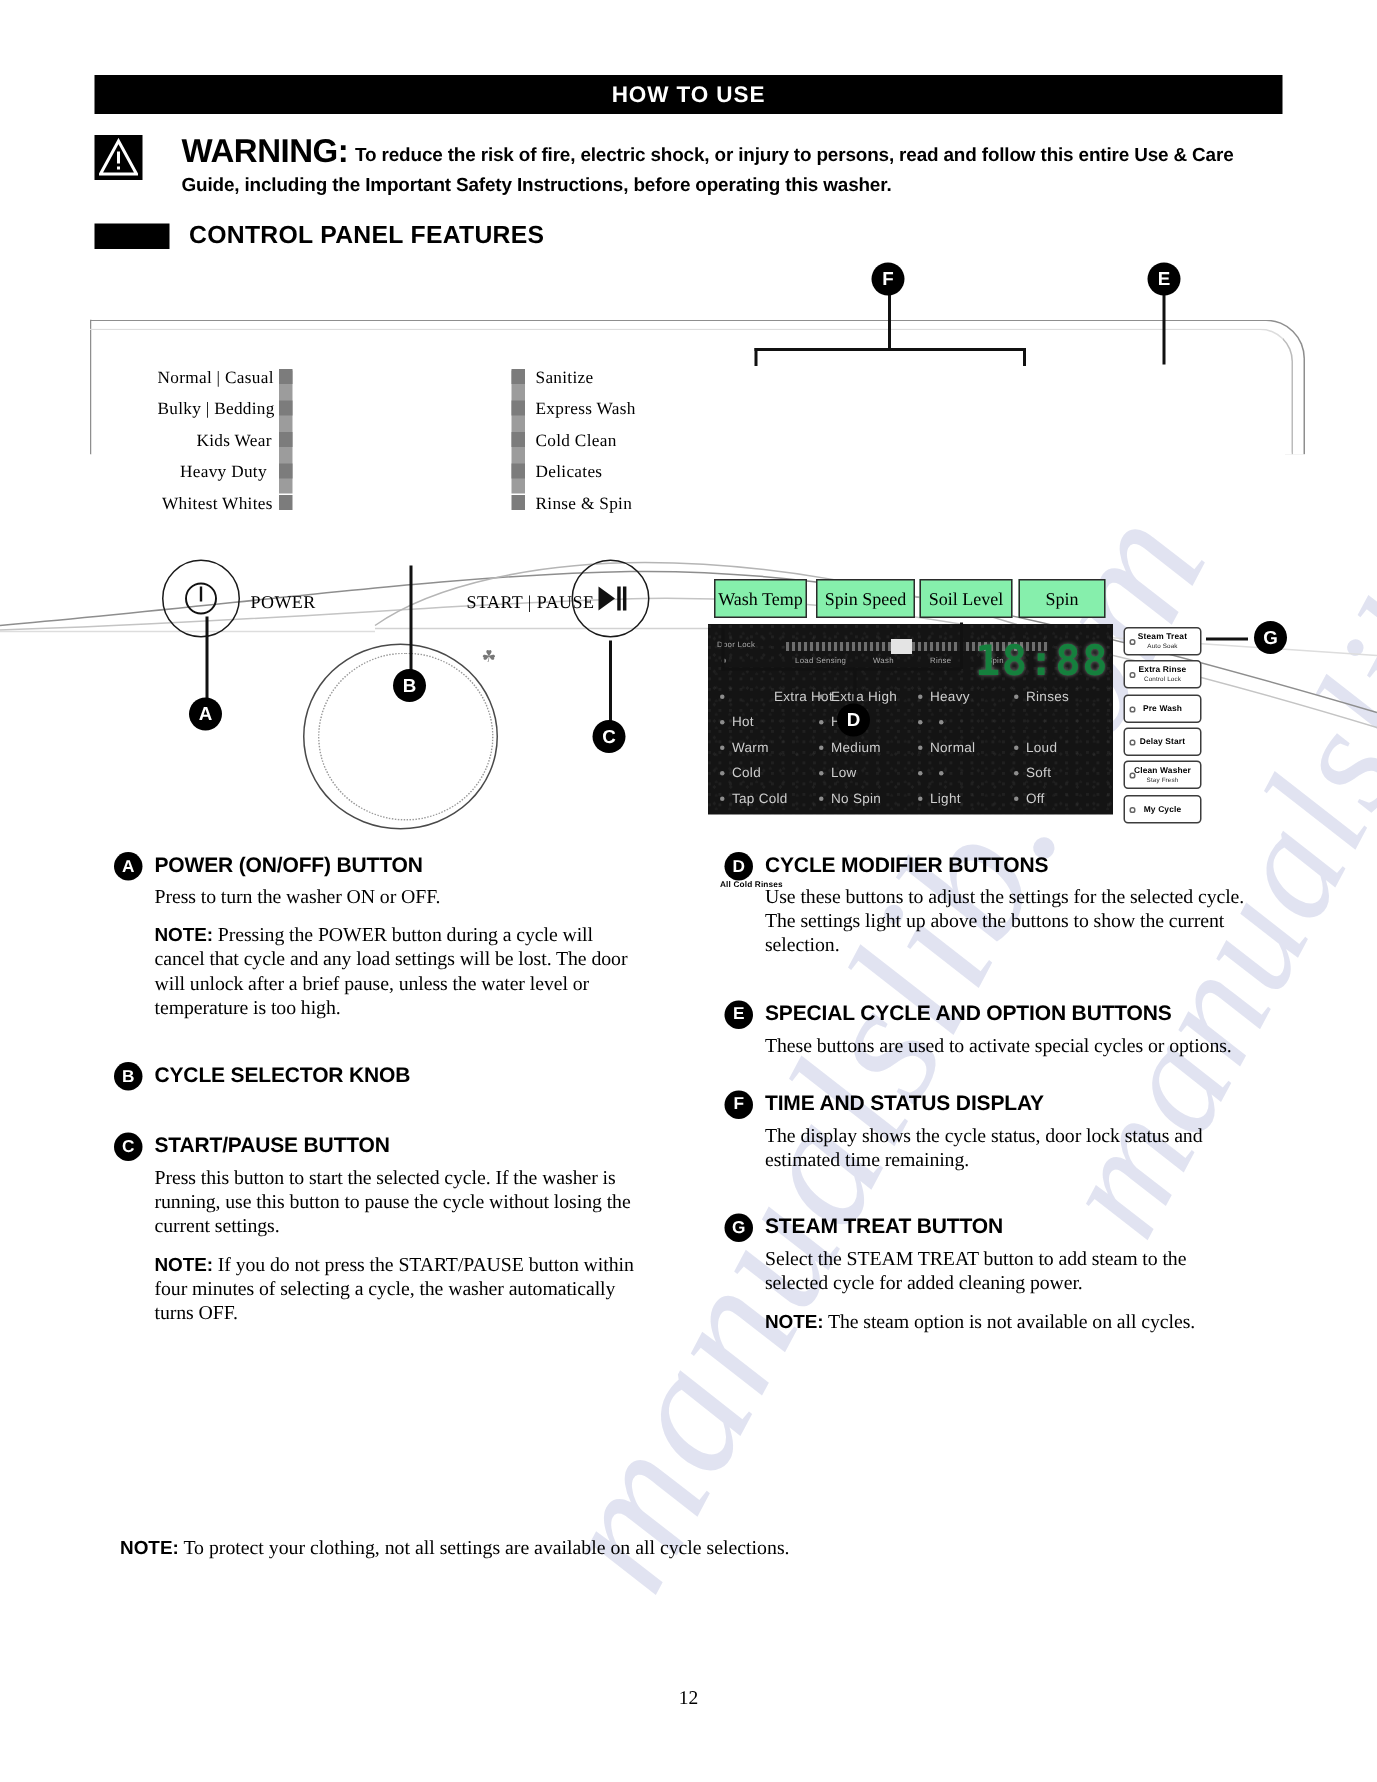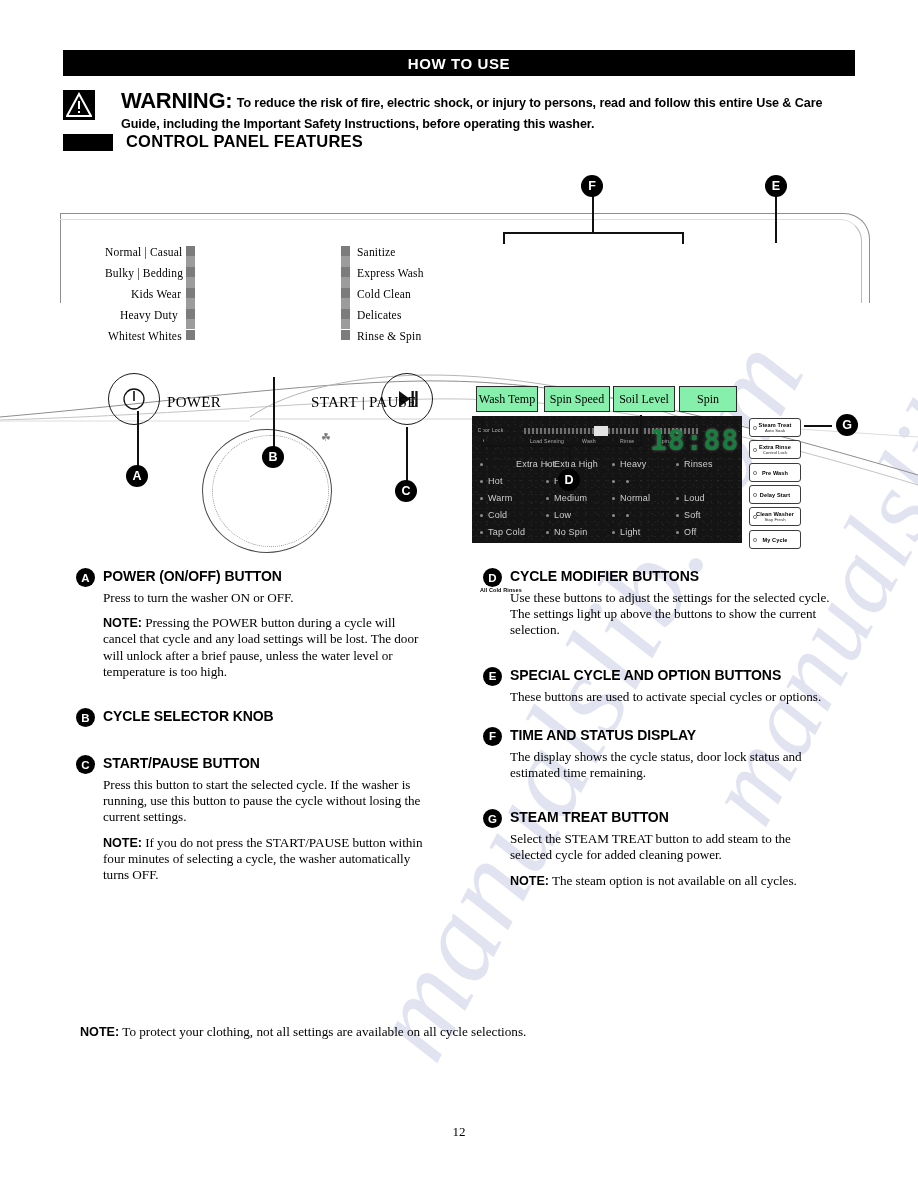--- a/index.html
+++ b/index.html
@@ -83,22 +83,22 @@
   .warn-body {
     font-weight: bold;
     font-size: 12.6px;
     line-height: 15.5px;
     letter-spacing: -.1px;
   }
 
   
   #section-title-row {
     position: absolute;
-    left: 63px; top: 132px;
-    display: flex; align-items: flex-end;
+    left: 63px; top: 148px;
+    display: flex; align-items: center;
     z-index: 3;
   }
   #section-swatch { width: 50px; height: 17px; background: #000; margin-right: 13px; }
   #section-title {
     font-weight: bold; font-size: 16.5px; letter-spacing: .2px;
   }
 
   
   #diagram {
     position: absolute;
@@ -174,21 +174,21 @@
     position: absolute;
     width: 52px; height: 52px;
     border: 1.4px solid #1a1a1a;
     border-radius: 50%;
     box-sizing: border-box;
     display: flex; align-items: center; justify-content: center;
   }
   .round-btn-label {
     position: absolute;
     font-family: "Liberation Serif", serif;
-    font-size: 15px;
+    font-size: 12px;
     letter-spacing: .3px;
     white-space: nowrap;
   }
 
   
   #led-panel {
     position: absolute;
     left: 472px; top: 241px;
     width: 270px; height: 127px;
     background: #141414;

